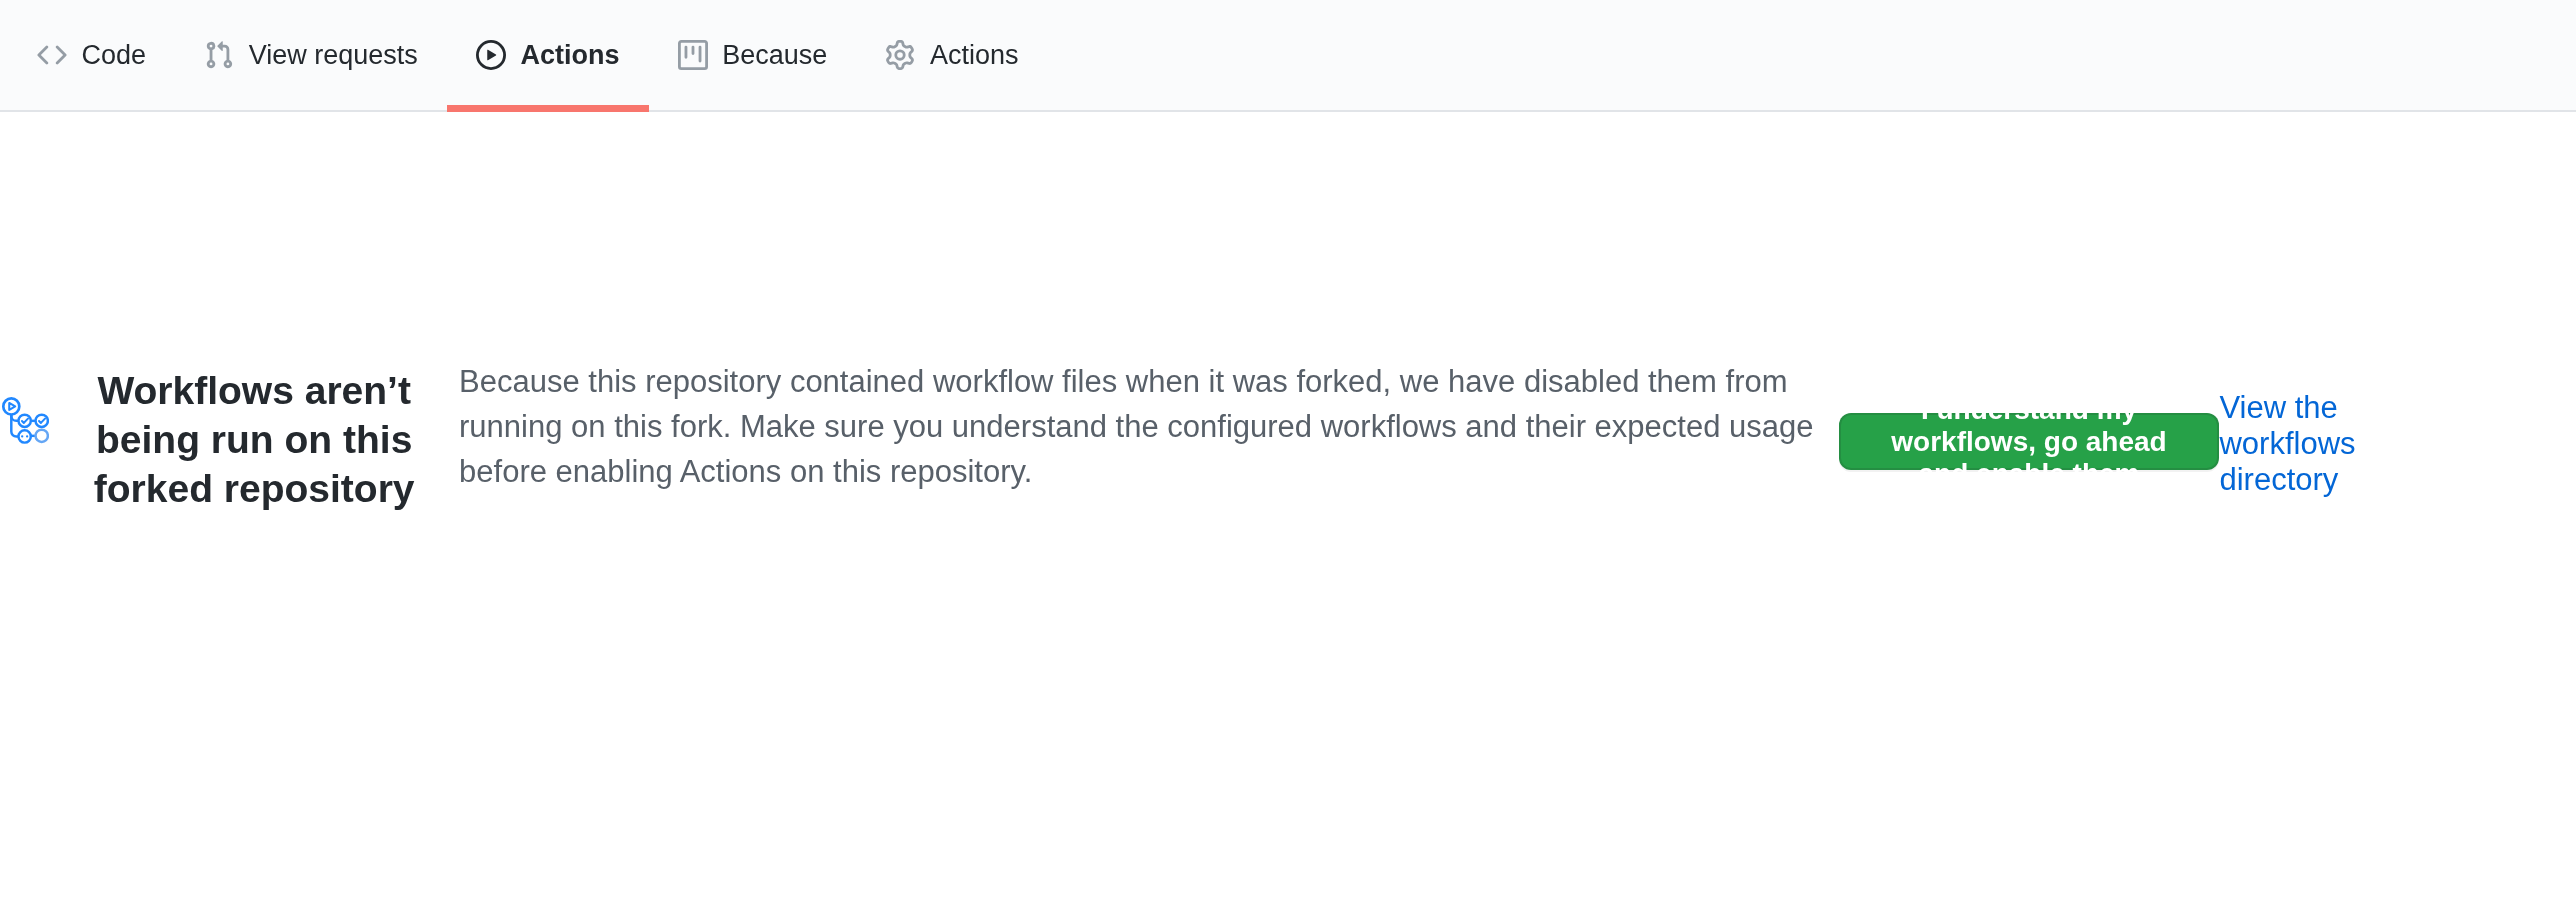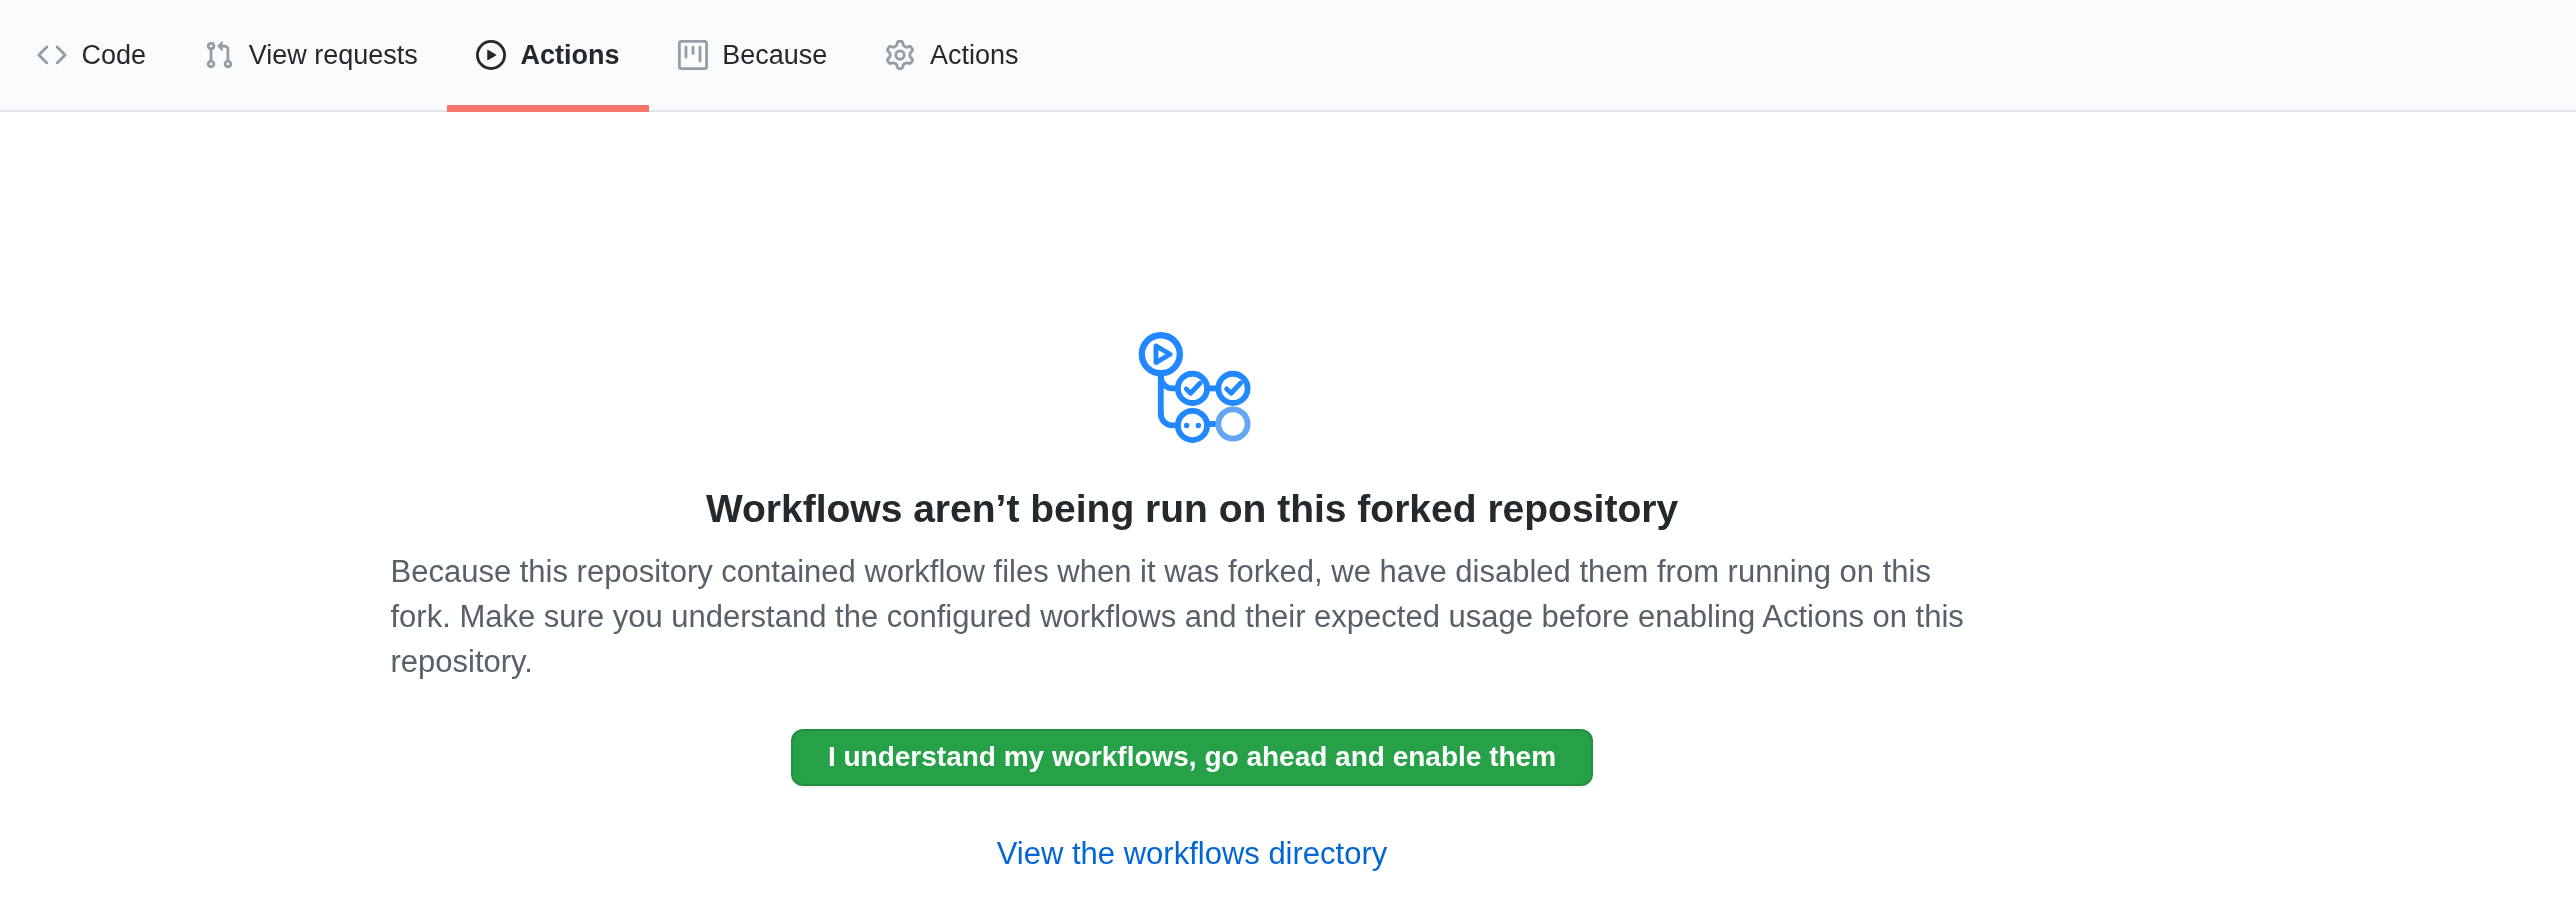--- a/index.html
+++ b/index.html
@@ -36,21 +36,21 @@
     position:absolute;
     left:0; right:0; bottom:-2px;
     height:6.8px;
     background:#f8766d;
   }
 
   
   .main {
     width:2384px;
     display:flex;
-    flex-direction:column;
+    flex-direction:row;
     align-items:center;
     padding-top:213px;
   }
   .workflow-illustration { width:117px; height:118px; display:block; }
   .blankslate-title {
     margin-top:41px;
     font-size:39px;
     font-weight:700;
     color:#24292e;
     line-height:49px;

